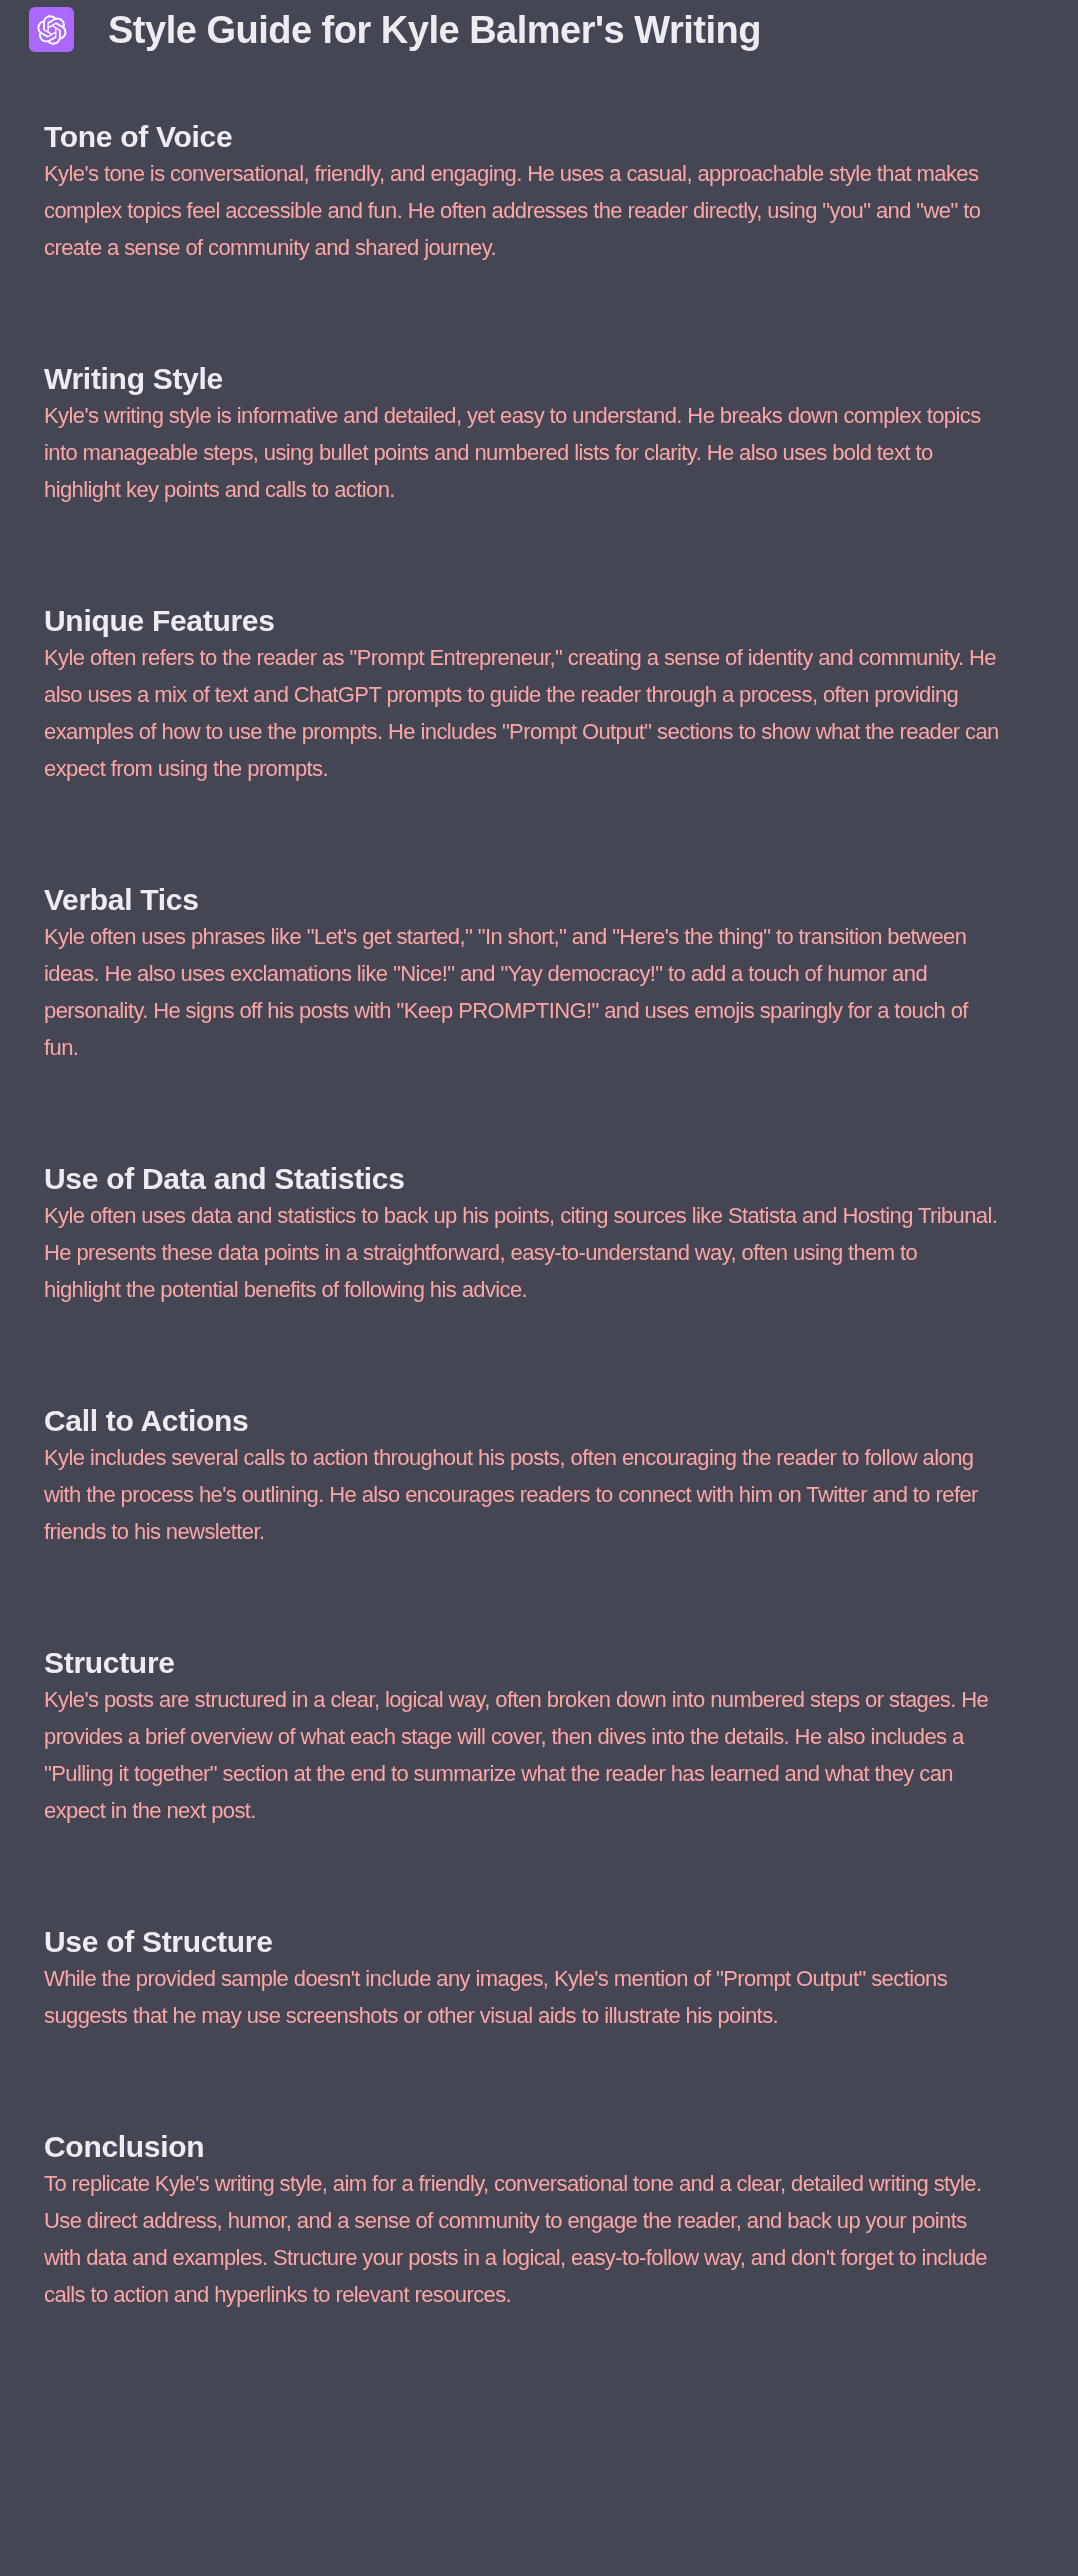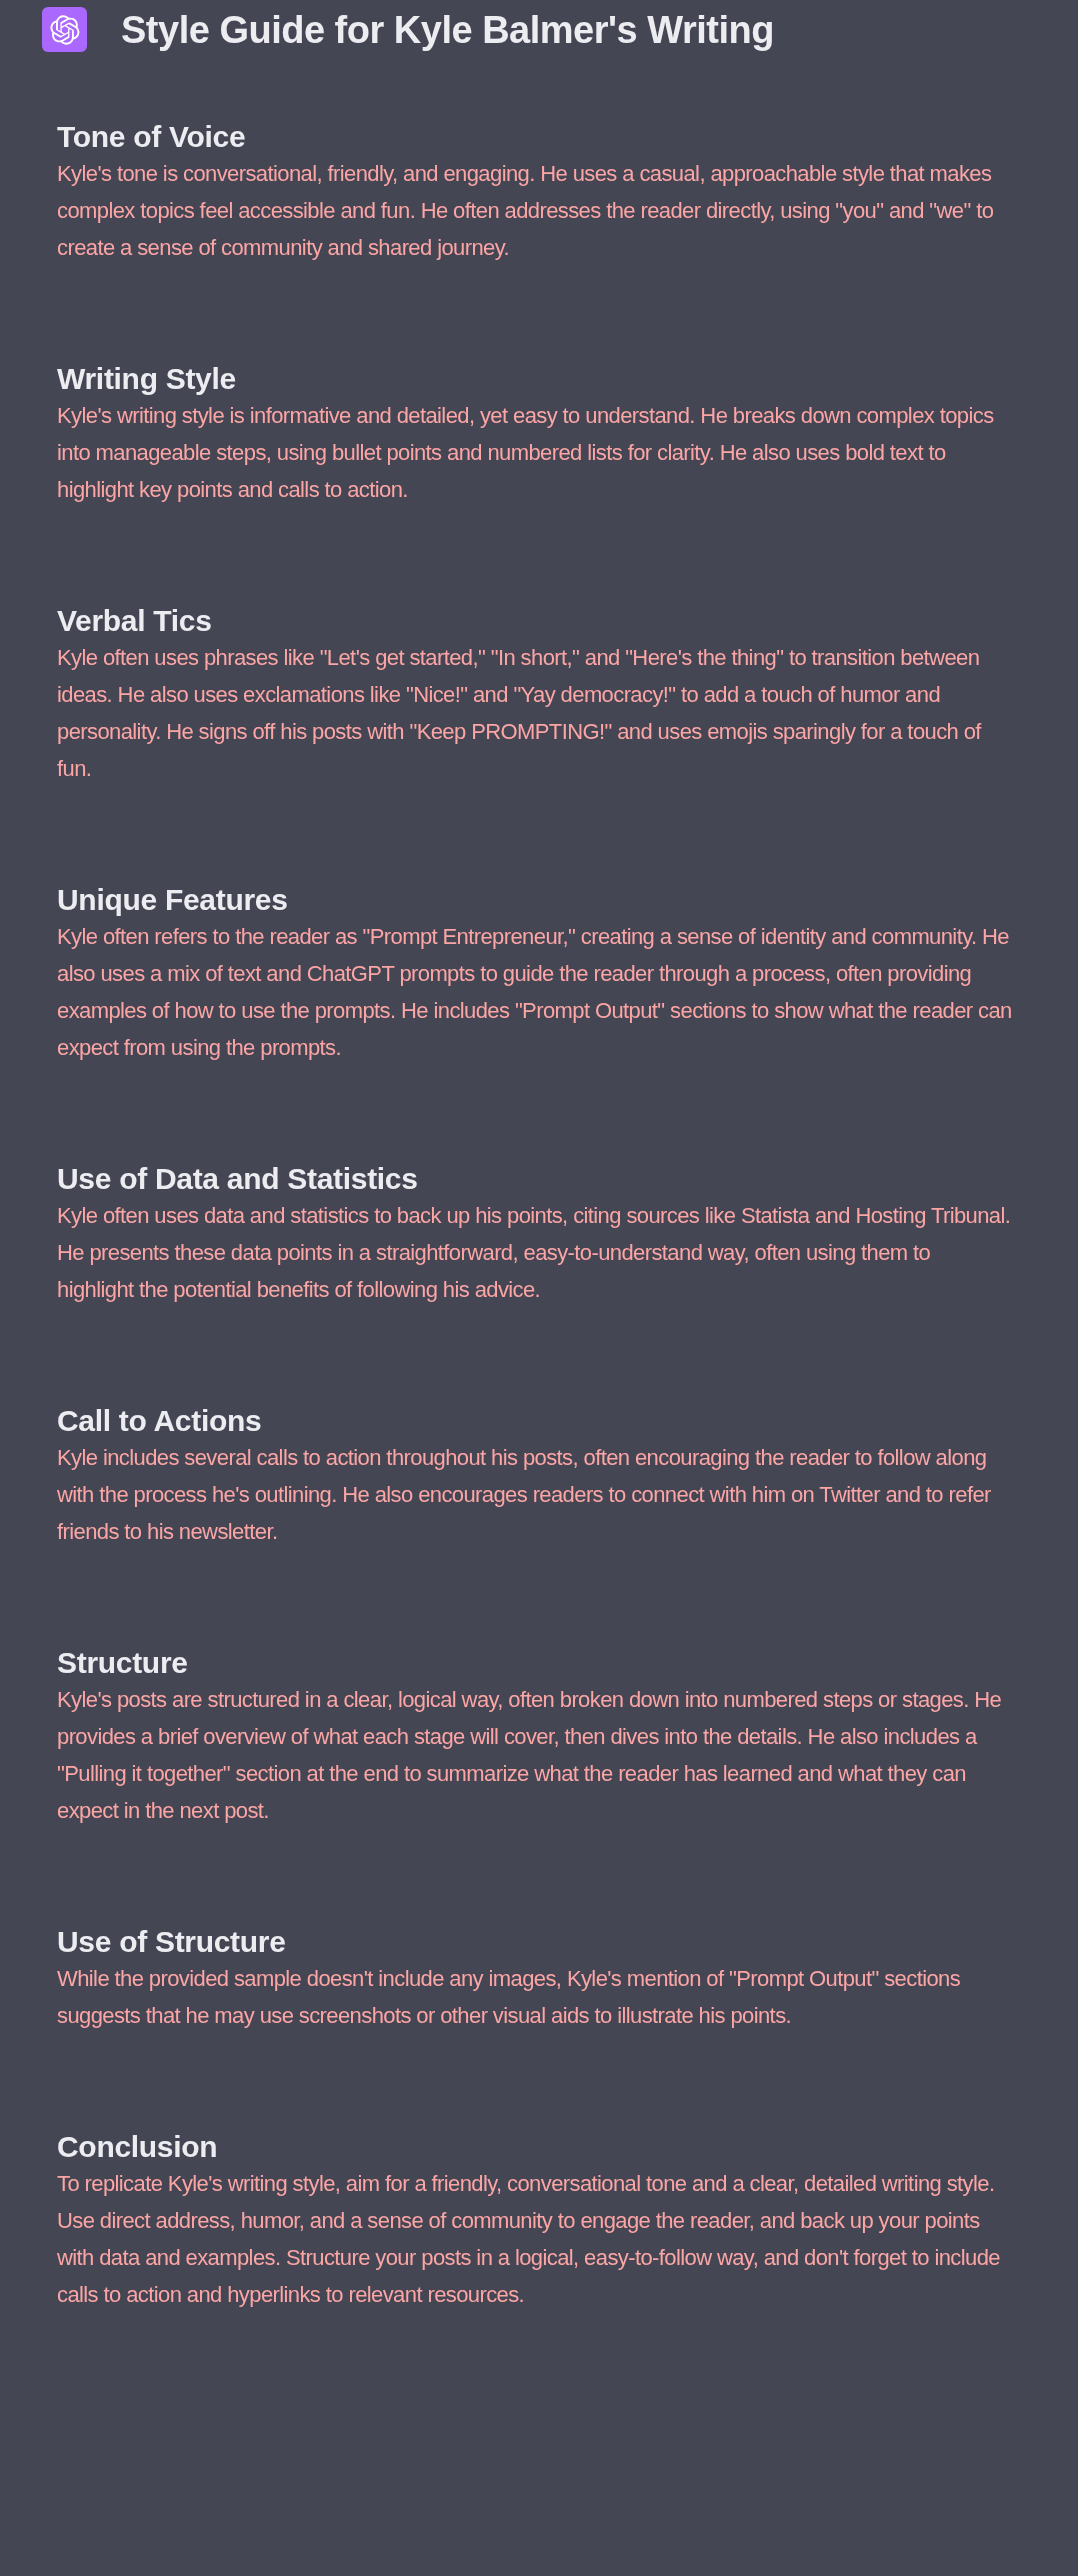--- a/index.html
+++ b/index.html
@@ -10,21 +10,20 @@
     width: 1079px;
     height: 2576px;
     background: #444654;
     font-family: "Liberation Sans", "DejaVu Sans", sans-serif;
     overflow: hidden;
   }
   .page {
     position: relative;
     width: 1059px;
     height: 2576px;
-    padding-left: 13px;
   }
   .header {
     display: flex;
     align-items: flex-start;
     padding: 7px 0 0 29px;
   }
   .avatar {
     flex: 0 0 auto;
     width: 45px;
     height: 45px;
@@ -94,27 +93,27 @@
       <h2>Tone of Voice</h2>
       <p>Kyle's tone is conversational, friendly, and engaging. He uses a casual, approachable style that makes complex topics feel accessible and fun. He often addresses the reader directly, using "you" and "we" to create a sense of community and shared journey.</p>
     </section>
 
     <section>
       <h2>Writing Style</h2>
       <p>Kyle's writing style is informative and detailed, yet easy to understand. He breaks down complex topics into manageable steps, using bullet points and numbered lists for clarity. He also uses bold text to highlight key points and calls to action.</p>
     </section>
 
     <section>
-      <h2>Verbal Tics</h2>
-      <p>Kyle often uses phrases like "Let's get started," "In short," and "Here's the thing" to transition between ideas. He also uses exclamations like "Nice!" and "Yay democracy!" to add a touch of humor and personality. He signs off his posts with "Keep PROMPTING!" and uses emojis sparingly for a touch of fun.</p>
+      <h2>Unique Features</h2>
+      <p>Kyle often refers to the reader as "Prompt Entrepreneur," creating a sense of identity and community. He also uses a mix of text and ChatGPT prompts to guide the reader through a process, often providing examples of how to use the prompts. He includes "Prompt Output" sections to show what the reader can expect from using the prompts.</p>
     </section>
 
     <section>
-      <h2>Unique Features</h2>
-      <p>Kyle often refers to the reader as "Prompt Entrepreneur," creating a sense of identity and community. He also uses a mix of text and ChatGPT prompts to guide the reader through a process, often providing examples of how to use the prompts. He includes "Prompt Output" sections to show what the reader can expect from using the prompts.</p>
+      <h2>Verbal Tics</h2>
+      <p>Kyle often uses phrases like "Let's get started," "In short," and "Here's the thing" to transition between ideas. He also uses exclamations like "Nice!" and "Yay democracy!" to add a touch of humor and personality. He signs off his posts with "Keep PROMPTING!" and uses emojis sparingly for a touch of fun.</p>
     </section>
 
     <section>
       <h2>Use of Data and Statistics</h2>
       <p>Kyle often uses data and statistics to back up his points, citing sources like Statista and Hosting Tribunal. He presents these data points in a straightforward, easy-to-understand way, often using them to highlight the potential benefits of following his advice.</p>
     </section>
 
     <section>
       <h2>Call to Actions</h2>
       <p>Kyle includes several calls to action throughout his posts, often encouraging the reader to follow along with the process he's outlining. He also encourages readers to connect with him on Twitter and to refer friends to his newsletter.</p>

